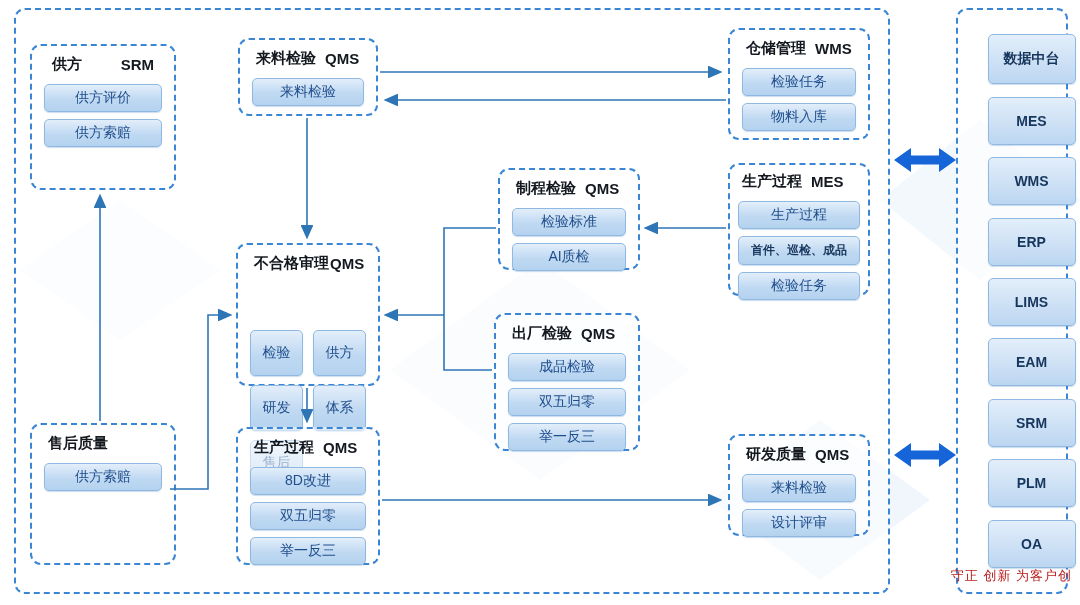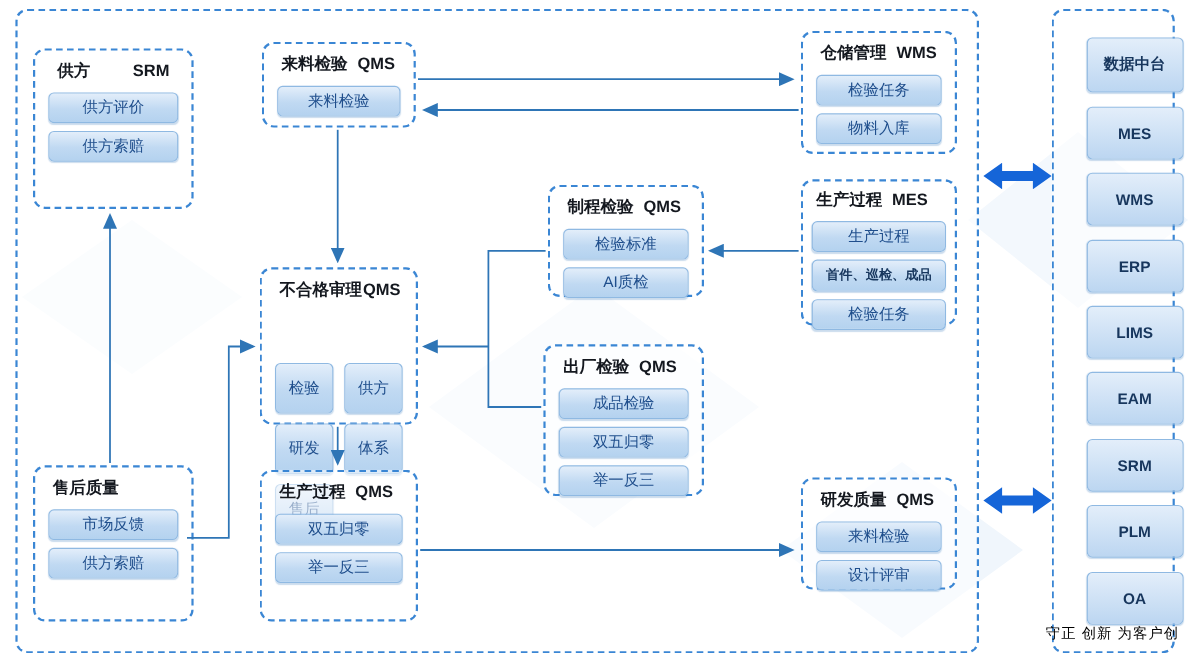--- a/index.html
+++ b/index.html
@@ -55,21 +55,21 @@
     text-align:center; padding:15px 2px;
     white-space:nowrap;
     box-shadow:0 1px 1px rgba(46,117,182,0.25);
     margin-left:39px;
   }
 
   .arrows { position:absolute; inset:0; z-index:5; pointer-events:none; }
 
   .watermark-text {
     position:absolute; right:8px; bottom:20px;
-    color:#000000; font-size:13px; letter-spacing:1px; z-index:6;
+    color:#b91c1c; font-size:13px; letter-spacing:1px; z-index:6;
   }
 </style>
 </head>
 <body>
 
 <div class="canvas">
 
   <svg class="bg" width="1080" height="605" viewBox="0 0 1080 605">
     <polygon points="540,260 690,370 540,480 390,370" fill="#f3f8fd"></polygon>
     <polygon points="820,420 930,500 820,580 710,500" fill="#f0f6fc"></polygon>
@@ -146,39 +146,39 @@
     <div class="chip">成品检验</div>
     <div class="chip">双五归零</div>
     <div class="chip">举一反三</div>
   </div>
 
   <div class="group" style="left:236px; top:427px; width:144px; height:138px; padding:6px 12px;">
     <div class="group-title">
       <span>生产过程</span>
       <span>QMS</span>
     </div>
+    <div class="chip">8D改进</div>
     <div class="chip">双五归零</div>
     <div class="chip">举一反三</div>
   </div>
 
   <div class="group" style="left:728px; top:434px; width:142px; height:102px; padding:6px 12px;">
     <div class="group-title">
       <span>研发质量</span>
       <span>QMS</span>
     </div>
     <div class="chip">来料检验</div>
     <div class="chip">设计评审</div>
   </div>
 
   <div class="group" style="left:30px; top:423px; width:146px; height:142px; padding:6px 12px;">
     <div class="group-title">
       <span>售后质量</span>
       <span></span>
     </div>
-    <div class="chip">市场反馈</div>
     <div class="chip">供方索赔</div>
   </div>
 
   <div class="panel systems-panel" style="left:956px; top:8px; width:112px; height:586px;">
     <div class="sys-chip">数据中台</div>
     <div class="sys-chip">MES</div>
     <div class="sys-chip">WMS</div>
     <div class="sys-chip">ERP</div>
     <div class="sys-chip">LIMS</div>
     <div class="sys-chip">EAM</div>

